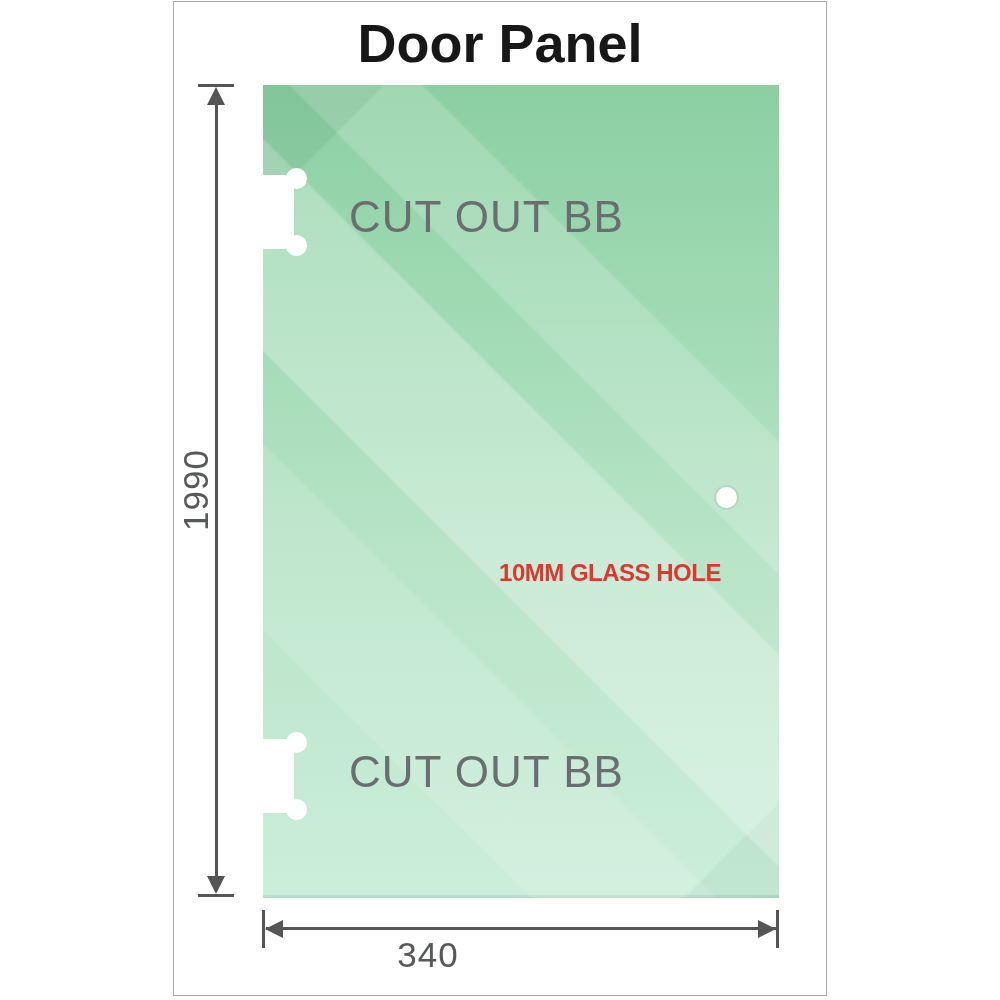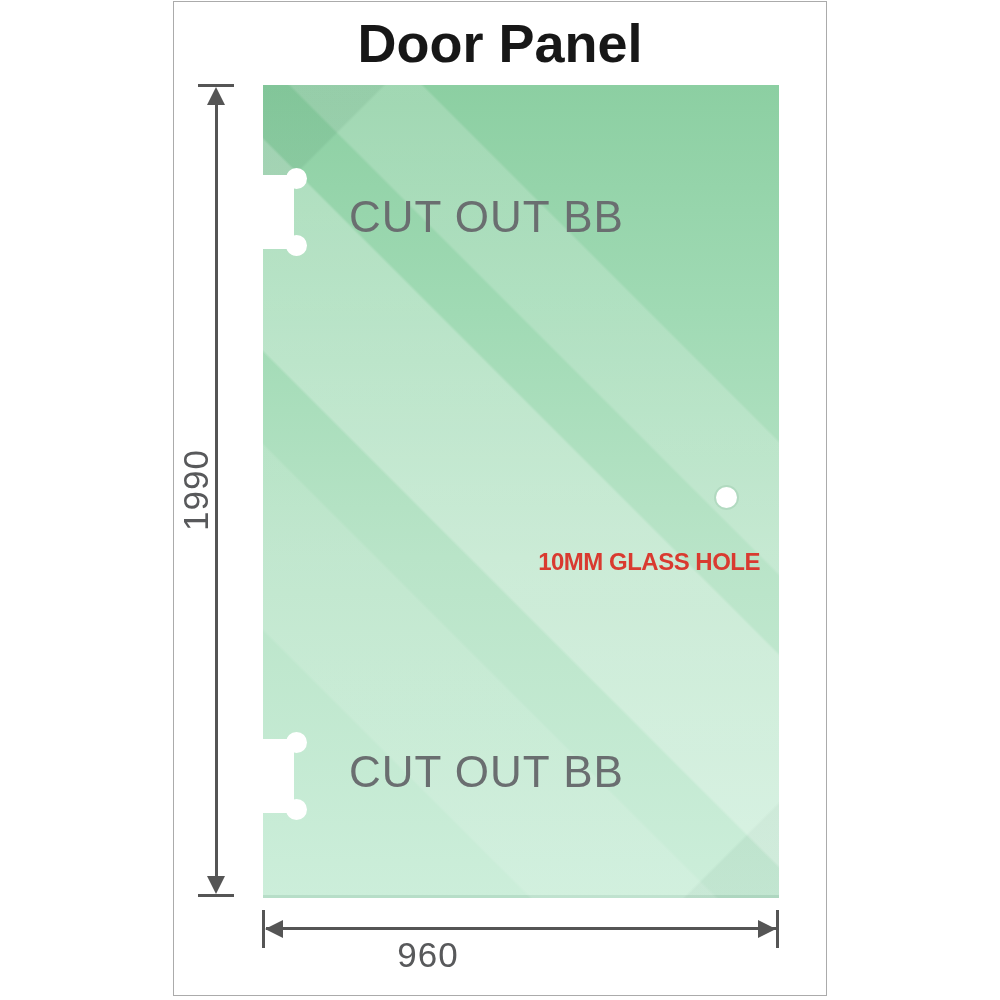--- a/index.html
+++ b/index.html
@@ -56,21 +56,21 @@
     white-space:nowrap;
   }
   .cutout-label.top { left:86px; top:107px; }
   .cutout-label.bottom { left:86px; top:662px; }
 
   .glass-hole {
     left:453px; top:402px; width:21px; height:21px; border-radius:50%;
     background:#ffffff; box-shadow:0 0 0 2px rgba(0,80,40,0.08);
   }
   .hole-label {
-    left:197px; top:463px; width:300px; text-align:right; white-space:nowrap;
+    left:197px; top:474px; width:300px; text-align:center; white-space:nowrap;
     font-size:24px; font-weight:bold; letter-spacing:-0.5px;
     color:var(--glass-hole-label,#d93a30);
   }
 
   
   .dim { background:var(--dimension-line,#555555); }
   .vdim-line { left:41px; top:96px; width:3px; height:784px; }
   .vdim-cap-top { left:24px; top:82px; width:36px; height:3px; }
   .vdim-cap-bottom { left:24px; top:892px; width:36px; height:3px; }
   .arrow { width:0; height:0; background:none; }
@@ -142,16 +142,16 @@
     <div class="dim vdim-cap-bottom"></div>
     <div class="arrow vdim-arrow-up"></div>
     <div class="arrow vdim-arrow-down"></div>
     <div class="vdim-label">1990</div>
 
     <div class="dim hdim-line"></div>
     <div class="dim hdim-cap-left"></div>
     <div class="dim hdim-cap-right"></div>
     <div class="arrow hdim-arrow-left"></div>
     <div class="arrow hdim-arrow-right"></div>
-    <div class="hdim-label">960</div>
+    <div class="hdim-label">340</div>
 
   </div>
 </div>
 
 </body></html>

